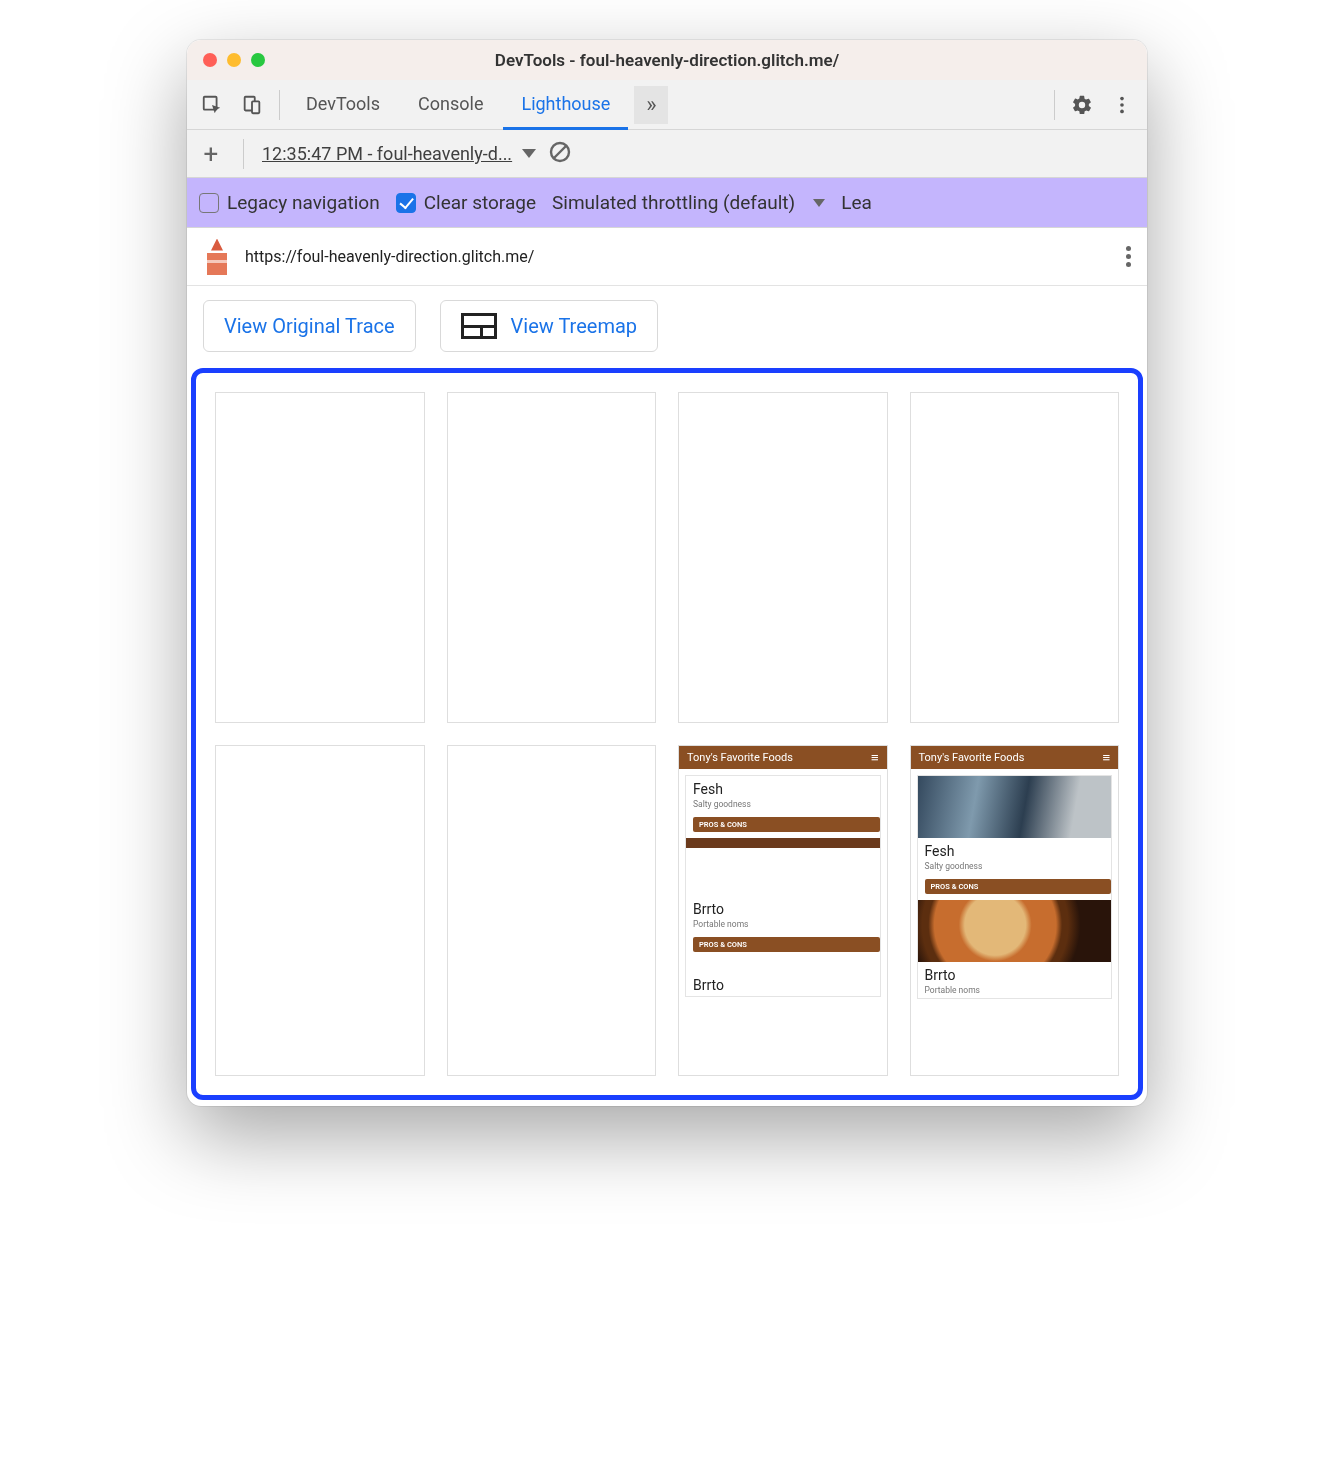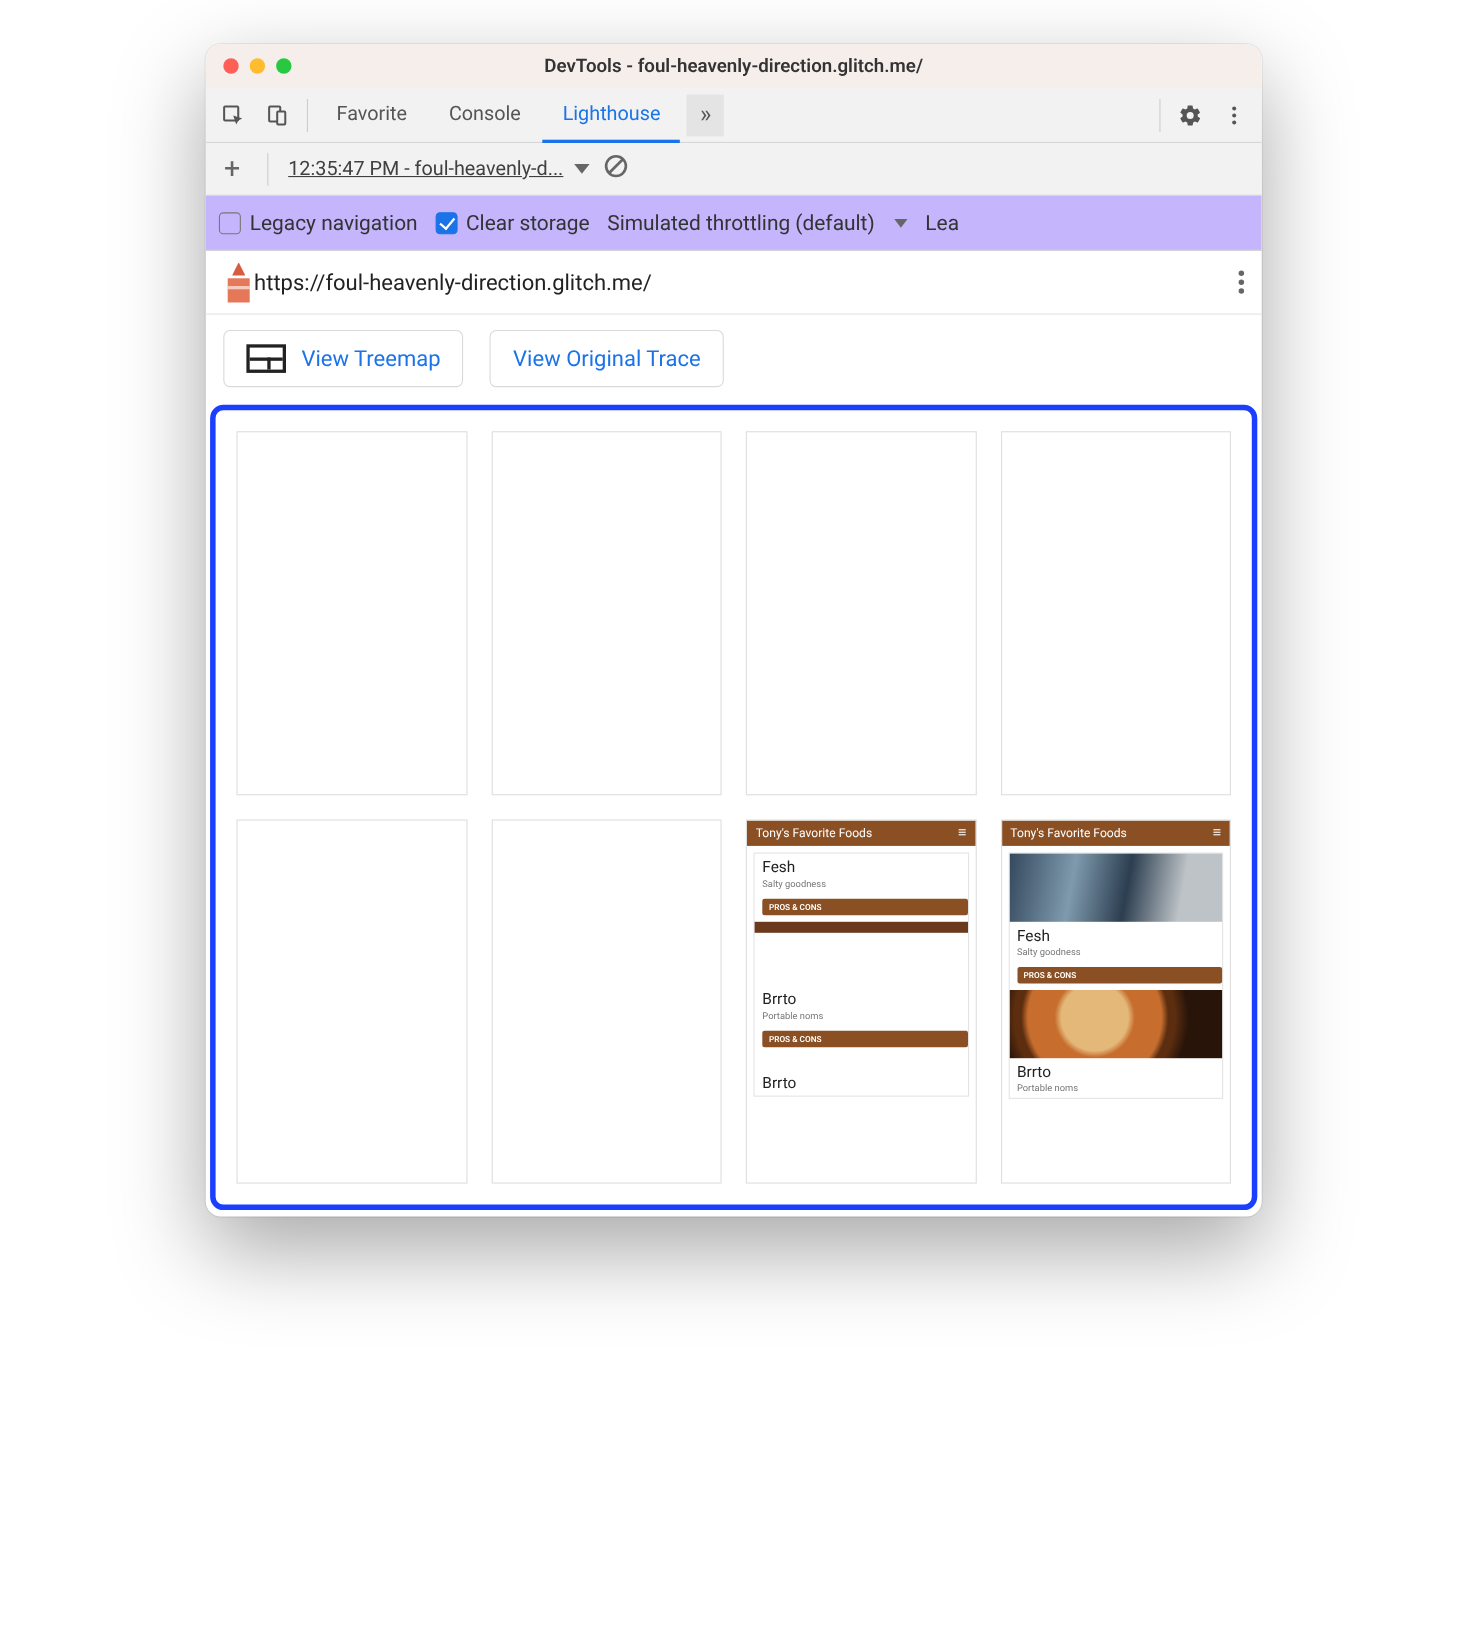--- a/index.html
+++ b/index.html
@@ -177,21 +177,22 @@
     border-top: 8px solid #666;
     margin-left: 2px;
   }
   
   .urlrow {
     height: 58px;
     border-bottom: 1px solid #e3e3e3;
     display: flex;
     align-items: center;
     padding: 0 16px;
-    font-size: 20px;
+    gap: 14px;
+    font-size: 16px;
     color: #222;
   }
   .lh-icon {
     width: 28px;
     height: 36px;
     position: relative;
     flex-shrink: 0;
   }
   .lh-body {
     position: absolute;
@@ -356,21 +357,21 @@
         <path d="M12 12 L21 15 L17 17 L15 21 Z" fill="currentColor" stroke="none"></path>
       </svg>
     </div>
     <div class="tool-icon">
       <svg viewBox="0 0 24 24" fill="none" stroke="currentColor" stroke-width="2">
         <rect x="4" y="3" width="11" height="15" rx="1"></rect>
         <rect x="12" y="8" width="8" height="13" rx="1" fill="#f2f2f2"></rect>
       </svg>
     </div>
     <div class="vdiv"></div>
-    <div class="tab">Favorite</div>
+    <div class="tab">DevTools</div>
     <div class="tab">Console</div>
     <div class="tab active">Lighthouse</div>
     <div class="overflow-tab">»</div>
     <div class="spacer"></div>
     <div class="vdiv"></div>
     <div class="tool-icon">
       <svg viewBox="0 0 24 24" fill="currentColor">
           <path d="M19.4 13a7.5 7.5 0 0 0 .1-1 7.5 7.5 0 0 0-.1-1l2.1-1.6a.5.5 0 0 0 .1-.6l-2-3.5a.5.5 0 0 0-.6-.2l-2.5 1a7.3 7.3 0 0 0-1.7-1l-.4-2.6A.5.5 0 0 0 14 2h-4a.5.5 0 0 0-.5.4L9.1 5a7.3 7.3 0 0 0-1.7 1l-2.5-1a.5.5 0 0 0-.6.2l-2 3.5a.5.5 0 0 0 .1.6L4.5 11a7.5 7.5 0 0 0-.1 1 7.5 7.5 0 0 0 .1 1l-2.1 1.6a.5.5 0 0 0-.1.6l2 3.5a.5.5 0 0 0 .6.2l2.5-1a7.3 7.3 0 0 0 1.7 1l.4 2.6a.5.5 0 0 0 .5.4h4a.5.5 0 0 0 .5-.4l.4-2.6a7.3 7.3 0 0 0 1.7-1l2.5 1a.5.5 0 0 0 .6-.2l2-3.5a.5.5 0 0 0-.1-.6ZM12 15.5A3.5 3.5 0 1 1 15.5 12 3.5 3.5 0 0 1 12 15.5Z"></path>
         </svg>
     </div>
@@ -422,25 +423,25 @@
     <span>https://foul-heavenly-direction.glitch.me/</span>
     <div class="more">
         <span></span>
         <span></span>
         <span></span>
       </div>
   </div>
 
   <div class="viewrow">
     <div class="viewbtn">
+      <span>View Original Trace</span>
+    </div>
+    <div class="viewbtn">
       <span class="treemap-icon"></span>
       <span>View Treemap</span>
-    </div>
-    <div class="viewbtn">
-      <span>View Original Trace</span>
     </div>
   </div>
 
   <div class="filmstrip-wrap">
     <div class="filmstrip">
       <div class="frame"></div>
       <div class="frame"></div>
       <div class="frame"></div>
       <div class="frame"></div>
       <div class="frame"></div>

